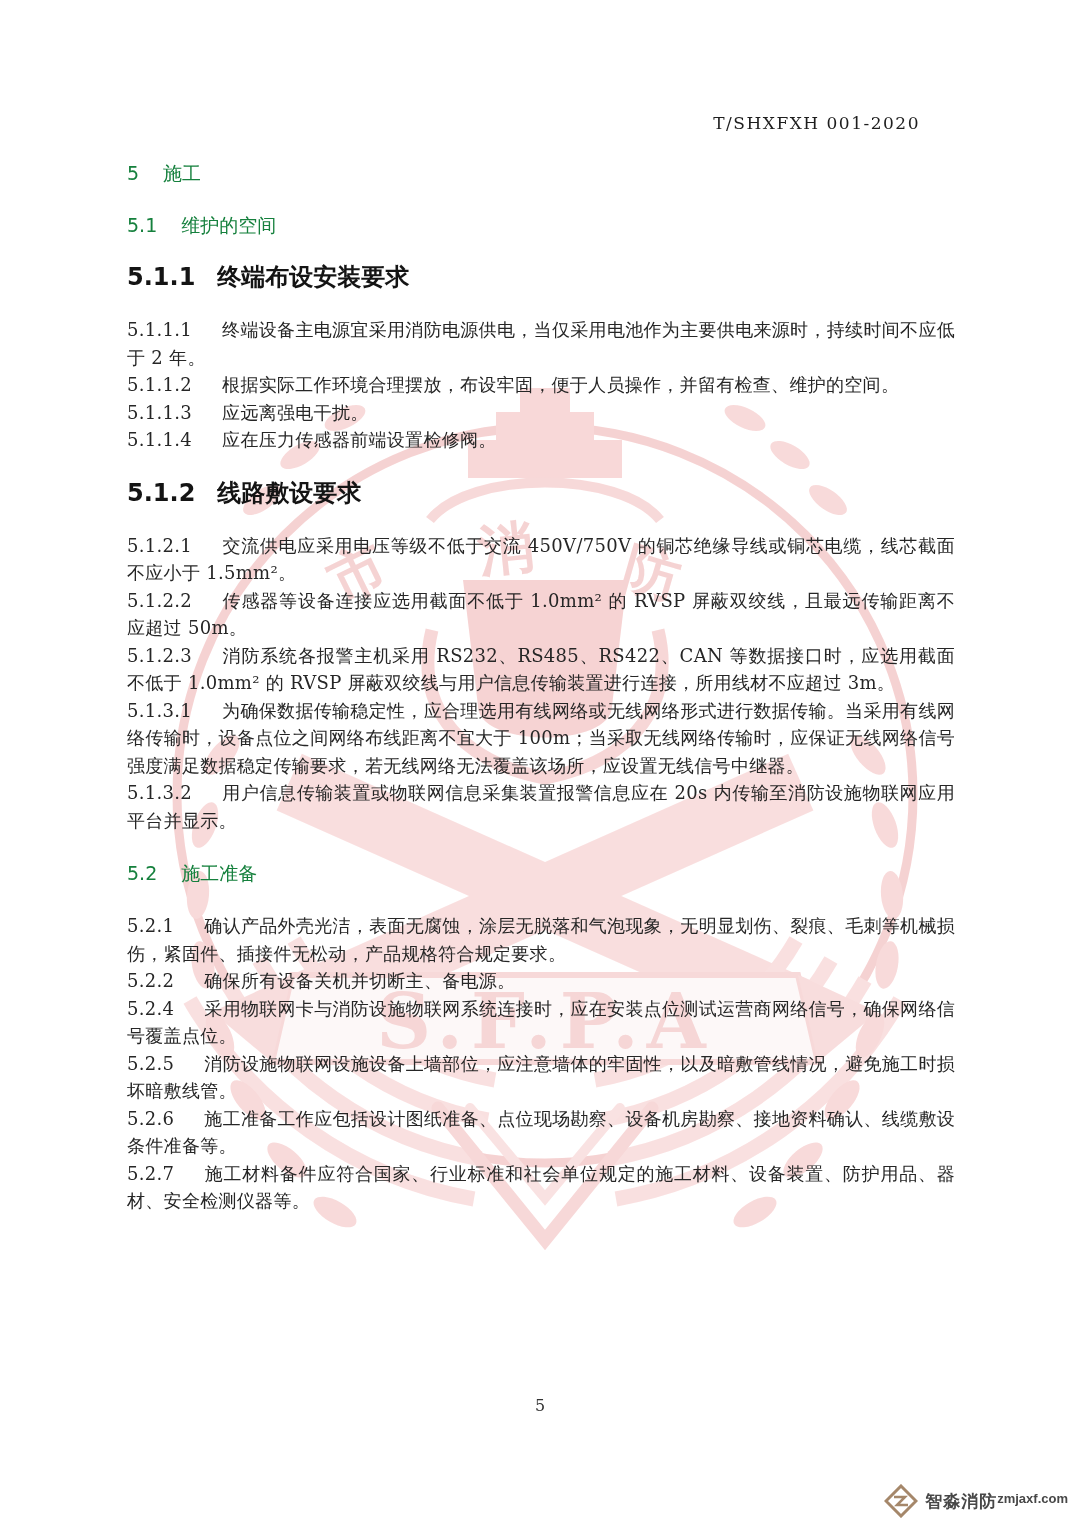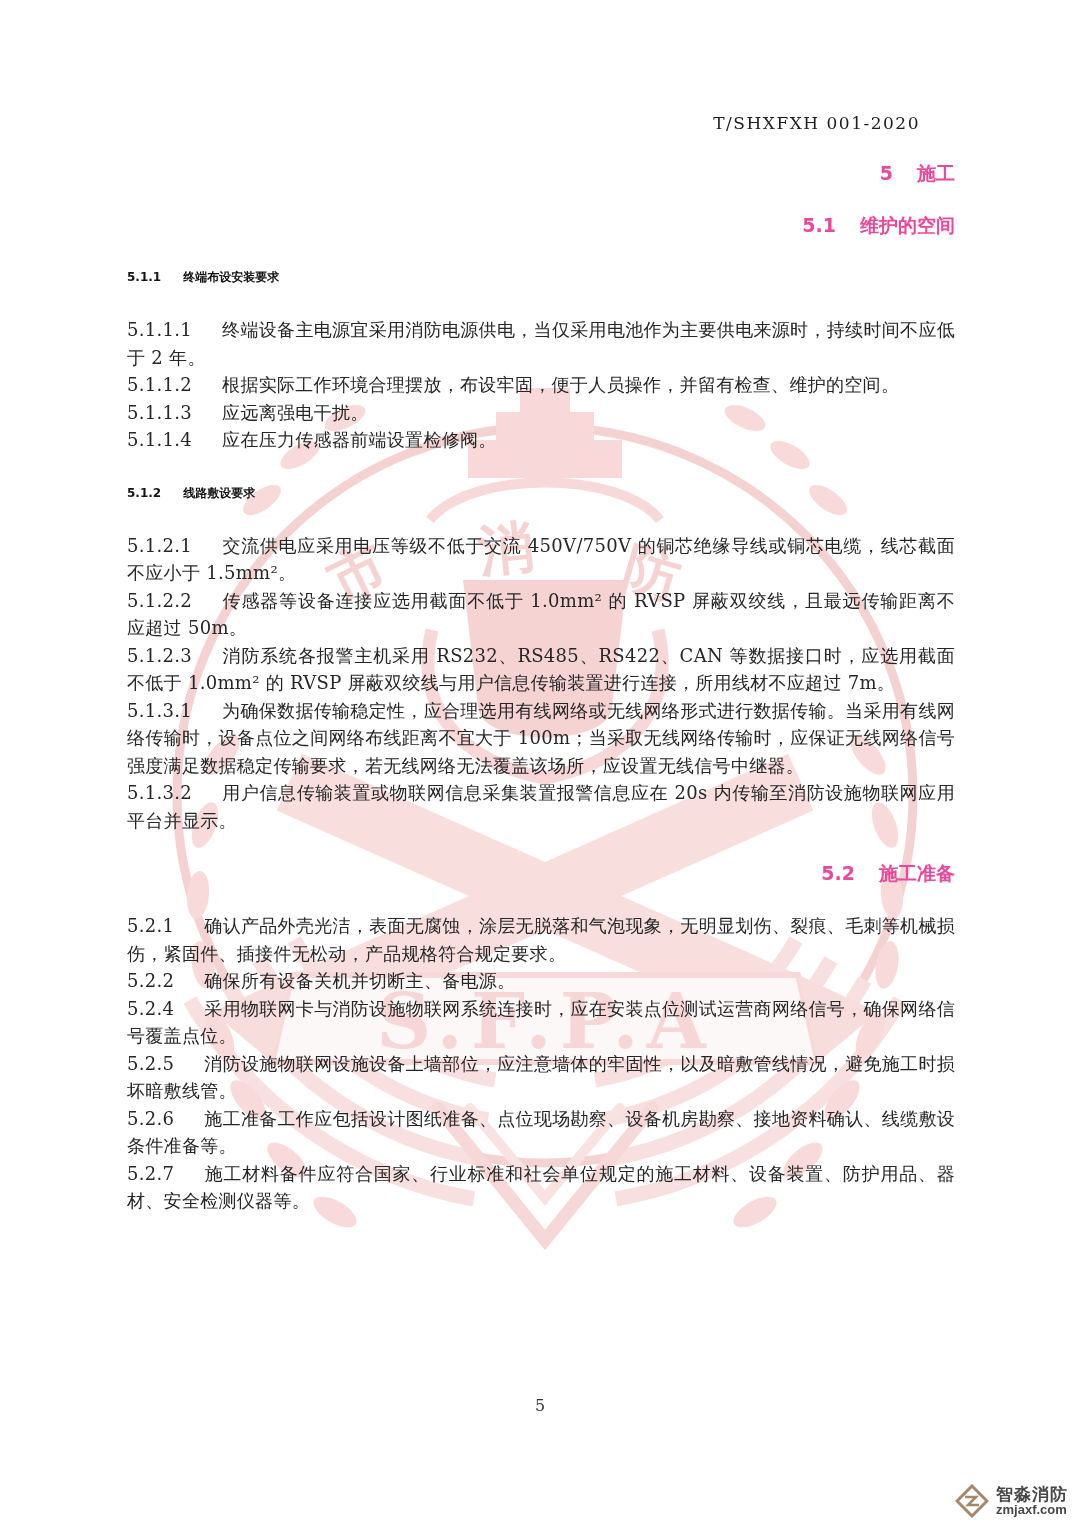--- a/index.html
+++ b/index.html
@@ -22,46 +22,46 @@
     position:absolute;top:113px;right:160px;z-index:2;
     font-size:17px;letter-spacing:1.5px;color:#1e1e1e;
     font-family:"DejaVu Serif","Liberation Serif",serif;
   }
   
   .content{
     position:absolute;left:127px;top:160px;width:828px;z-index:2;
   }
   .h1,.h2{
     font-family:"DejaVu Sans","Liberation Sans",sans-serif;
-    font-size:19px;font-weight:bold;color:#ec4899;
-    line-height:26px;margin:26px 0;text-align:right;
+    font-size:19px;font-weight:normal;color:#15803d;
+    line-height:26px;margin:26px 0;
   }
   .h1{margin-top:0;}
   .h3{
     font-family:"DejaVu Sans","Liberation Sans",sans-serif;
-    font-size:12px;font-weight:bold;color:#141414;
+    font-size:24px;font-weight:bold;color:#141414;
     line-height:26px;margin:26px 0;
   }
   .clause{
     font-size:18px;line-height:27.5px;margin:0;
     text-align:justify;letter-spacing:0.3px;color:#262626;
   }
   .h1 .num,.h2 .num{margin-right:24px;}
   .h3 .num{margin-right:22px;}
   .clause .num{margin-right:30px;white-space:nowrap;}
   
   .page-num{
     position:absolute;top:1396px;left:0;width:100%;z-index:2;
     text-align:center;font-size:16px;color:#333;
   }
   .brand{
     position:absolute;right:12px;bottom:8px;z-index:2;
     display:flex;align-items:center;gap:7px;
   }
-  .brand-text{display:flex;flex-direction:column;line-height:1.1;}
+  .brand-text{display:flex;line-height:1.1;}
   .brand-name{
     font-family:"DejaVu Sans","Liberation Sans",sans-serif;
     font-size:17px;font-weight:600;color:#474747;letter-spacing:1px;
   }
   .brand-url{
     font-family:Liberation Sans, sans-serif;
     font-size:13px;font-weight:bold;color:#474747;
   }
 </style>
 </head>
@@ -151,21 +151,21 @@
 
     <p class="clause"><span class="num">5.1.1.1</span><span>终端设备主电源宜采用消防电源供电，当仅采用电池作为主要供电来源时，持续时间不应低于 2 年。</span></p>
     <p class="clause"><span class="num">5.1.1.2</span><span>根据实际工作环境合理摆放，布设牢固，便于人员操作，并留有检查、维护的空间。</span></p>
     <p class="clause"><span class="num">5.1.1.3</span><span>应远离强电干扰。</span></p>
     <p class="clause"><span class="num">5.1.1.4</span><span>应在压力传感器前端设置检修阀。</span></p>
 
     <p class="h3"><span class="num">5.1.2</span><span>线路敷设要求</span></p>
 
     <p class="clause"><span class="num">5.1.2.1</span><span>交流供电应采用电压等级不低于交流 450V/750V 的铜芯绝缘导线或铜芯电缆，线芯截面不应小于 1.5mm²。</span></p>
     <p class="clause"><span class="num">5.1.2.2</span><span>传感器等设备连接应选用截面不低于 1.0mm² 的 RVSP 屏蔽双绞线，且最远传输距离不应超过 50m。</span></p>
-    <p class="clause"><span class="num">5.1.2.3</span><span>消防系统各报警主机采用 RS232、RS485、RS422、CAN 等数据接口时，应选用截面不低于 1.0mm² 的 RVSP 屏蔽双绞线与用户信息传输装置进行连接，所用线材不应超过 7m。</span></p>
+    <p class="clause"><span class="num">5.1.2.3</span><span>消防系统各报警主机采用 RS232、RS485、RS422、CAN 等数据接口时，应选用截面不低于 1.0mm² 的 RVSP 屏蔽双绞线与用户信息传输装置进行连接，所用线材不应超过 3m。</span></p>
 
 
     <p class="clause"><span class="num">5.1.3.1</span><span>为确保数据传输稳定性，应合理选用有线网络或无线网络形式进行数据传输。当采用有线网络传输时，设备点位之间网络布线距离不宜大于 100m；当采取无线网络传输时，应保证无线网络信号强度满足数据稳定传输要求，若无线网络无法覆盖该场所，应设置无线信号中继器。</span></p>
     <p class="clause"><span class="num">5.1.3.2</span><span>用户信息传输装置或物联网信息采集装置报警信息应在 20s 内传输至消防设施物联网应用平台并显示。</span></p>
 
     <p class="h2"><span class="num">5.2</span><span>施工准备</span></p>
 
     <p class="clause"><span class="num">5.2.1</span><span>确认产品外壳光洁，表面无腐蚀，涂层无脱落和气泡现象，无明显划伤、裂痕、毛刺等机械损伤，紧固件、插接件无松动，产品规格符合规定要求。</span></p>
     <p class="clause"><span class="num">5.2.2</span><span>确保所有设备关机并切断主、备电源。</span></p>
     <p class="clause"><span class="num">5.2.4</span><span>采用物联网卡与消防设施物联网系统连接时，应在安装点位测试运营商网络信号，确保网络信号覆盖点位。</span></p>

